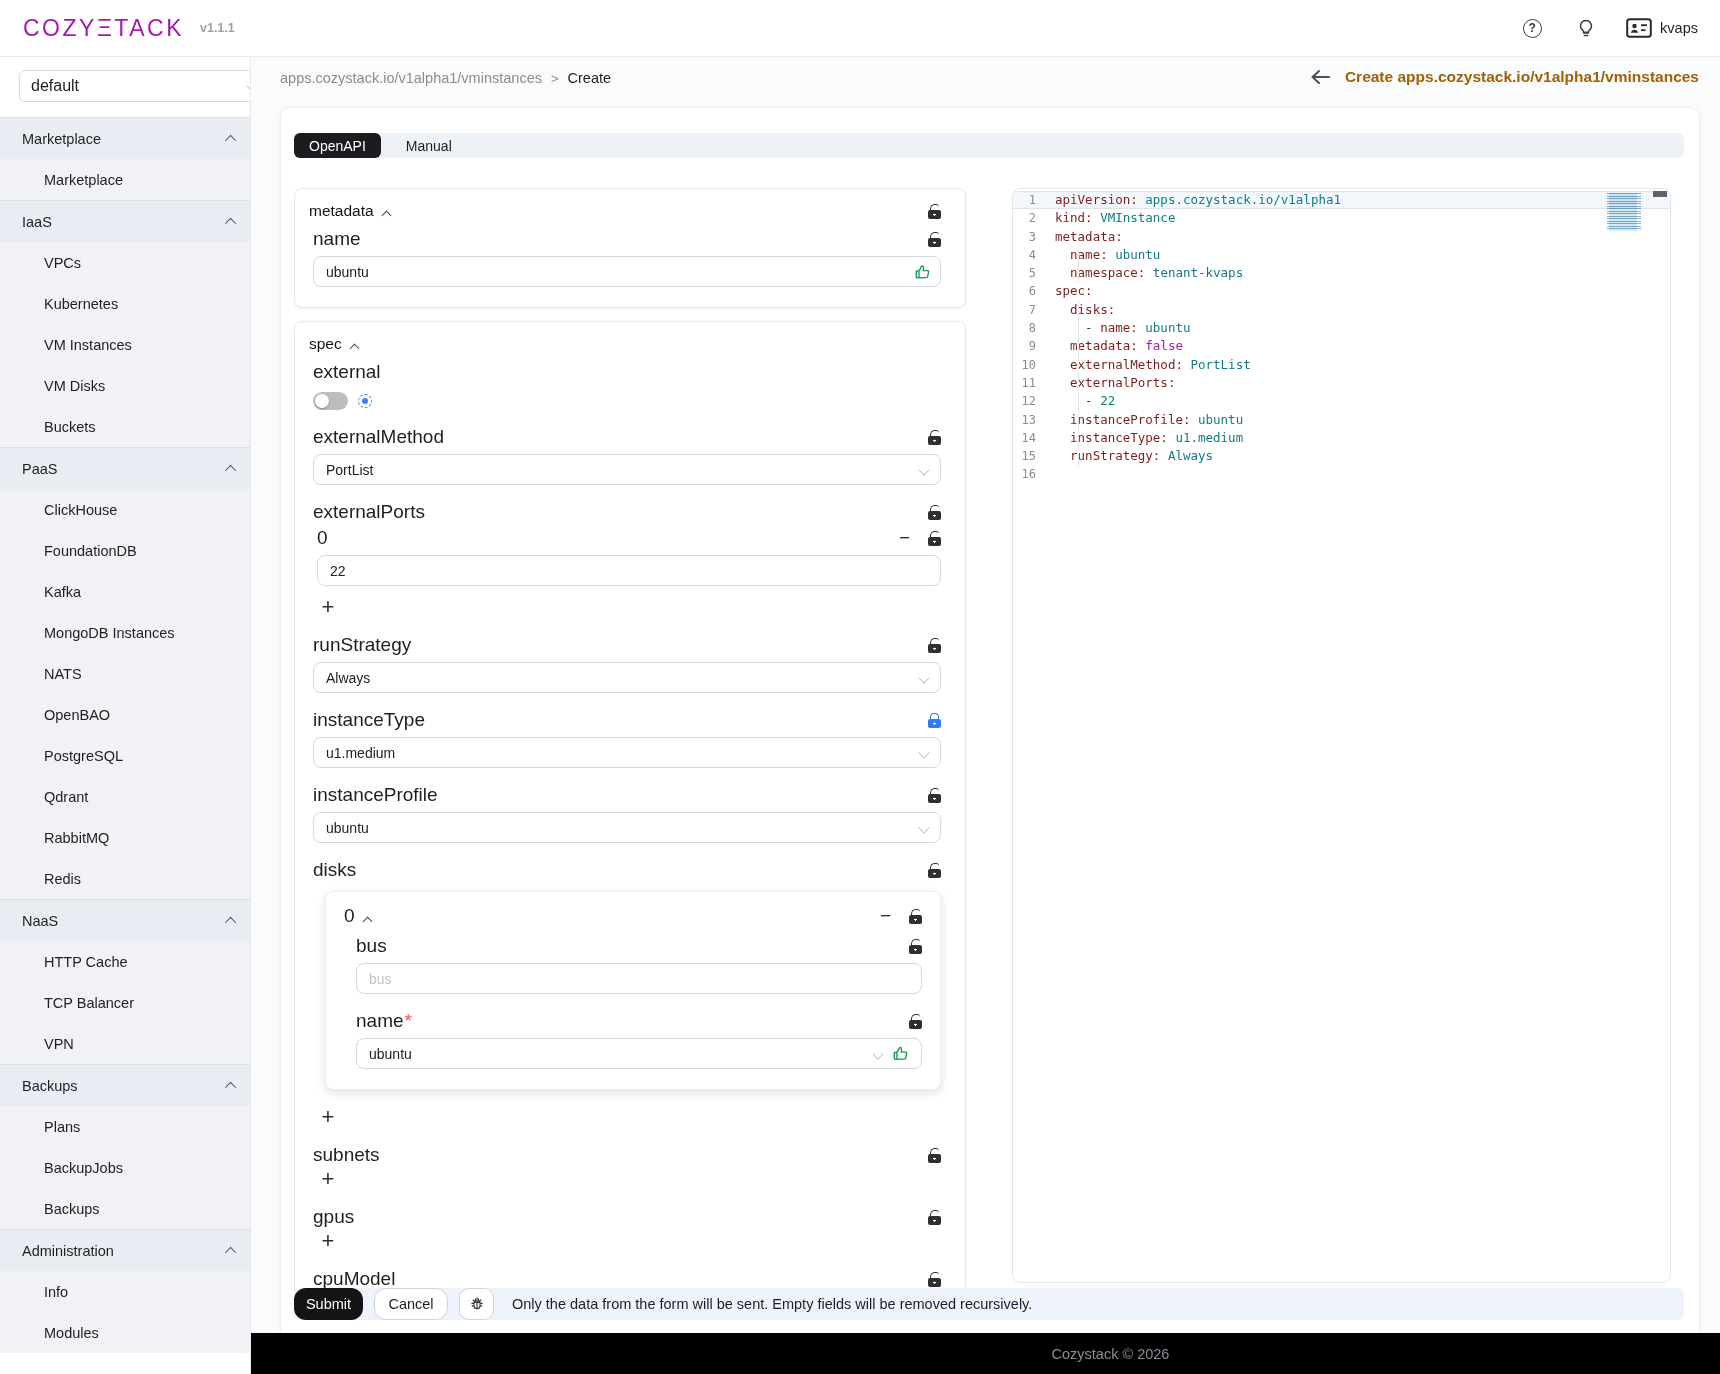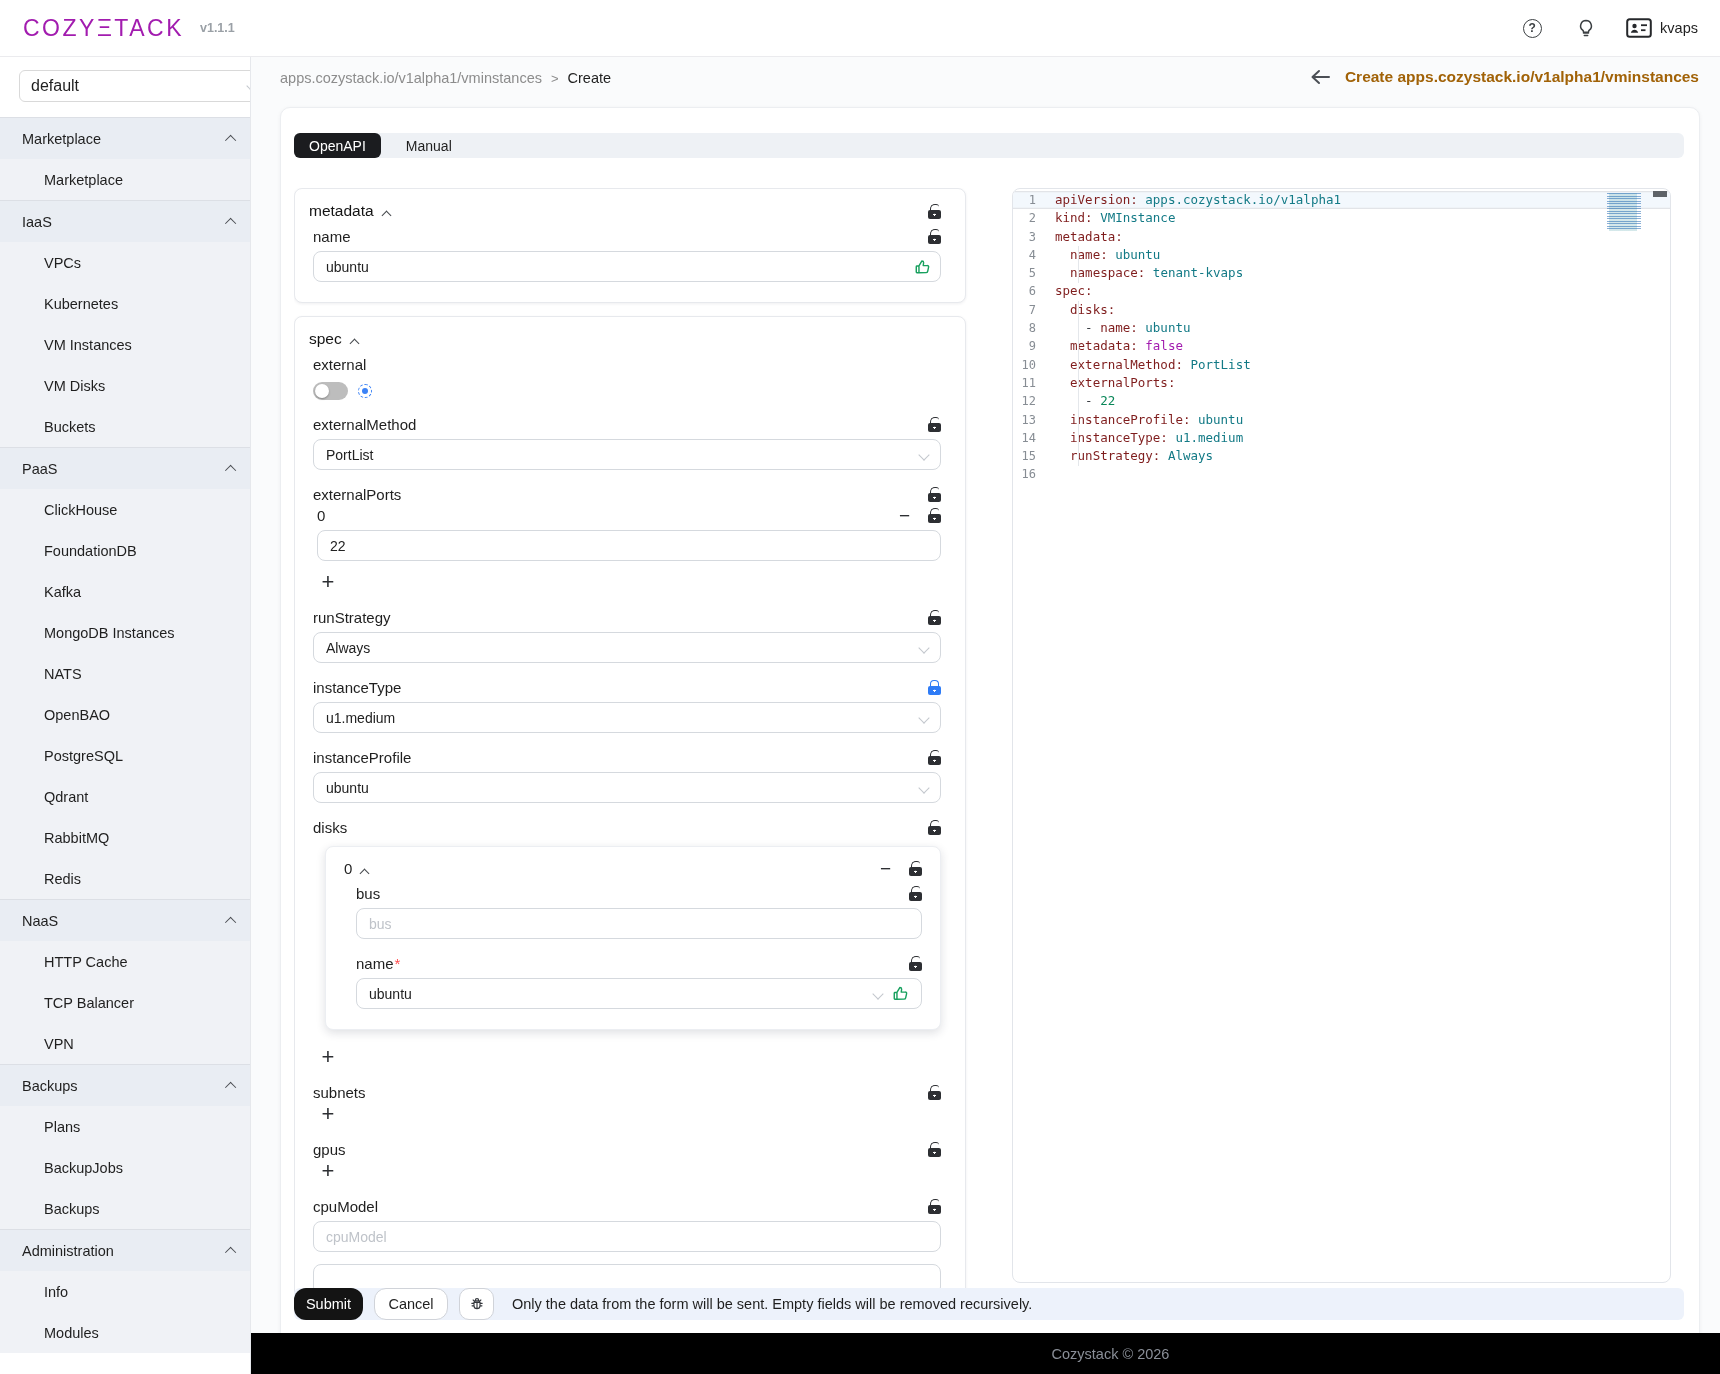--- a/index.html
+++ b/index.html
@@ -48,21 +48,21 @@
 
   .content { position:absolute; left:13px; top:80px; width:1390px; height:1114px; overflow:hidden; }
   .form-col { position:absolute; left:0; top:0; width:672px; }
 
   
   .group-card { background:#fff; border:1px solid #e7e9ed; border-radius:8px; box-shadow:0 1px 3px rgba(25,35,60,.07); padding:13px 24px 18px 14px; }
   .group-card.spec { margin-top:13px; padding-bottom:30px; }
   .title-lrow { display:flex; align-items:center; justify-content:space-between; margin-bottom:4px; }
   .card-title { font-size:15.5px; color:#141414; }
   .lrow { display:flex; align-items:center; justify-content:space-between; }
-  .flabel { font-size:15px; color:#1f1f1f; }
+  .flabel { font-size:19px; color:#1f1f1f; }
   .ind { margin-left:4px; }
   .req { color:#ff4d4f; margin-left:1px; }
   .icon-group { display:flex; align-items:center; gap:18px; }
 
   
   .icon-lock { position:relative; width:13px; height:15px; display:inline-block; flex:none; }
   .icon-lock::after { content:""; position:absolute; left:0; bottom:0; width:13px; height:9px; border-radius:2px;
       background:radial-gradient(circle at 50% 52%, #fff 1.1px, #2d2f33 1.2px); }
   .icon-lock::before { content:""; position:absolute; left:1.5px; top:0; width:8px; height:7px; border:1.8px solid #2d2f33; border-bottom:none; border-right:none; border-radius:5px 3px 0 0; }
   .icon-lock.locked::after { background:radial-gradient(circle at 50% 52%, #fff 1.1px, #2f7cf6 1.2px); }

